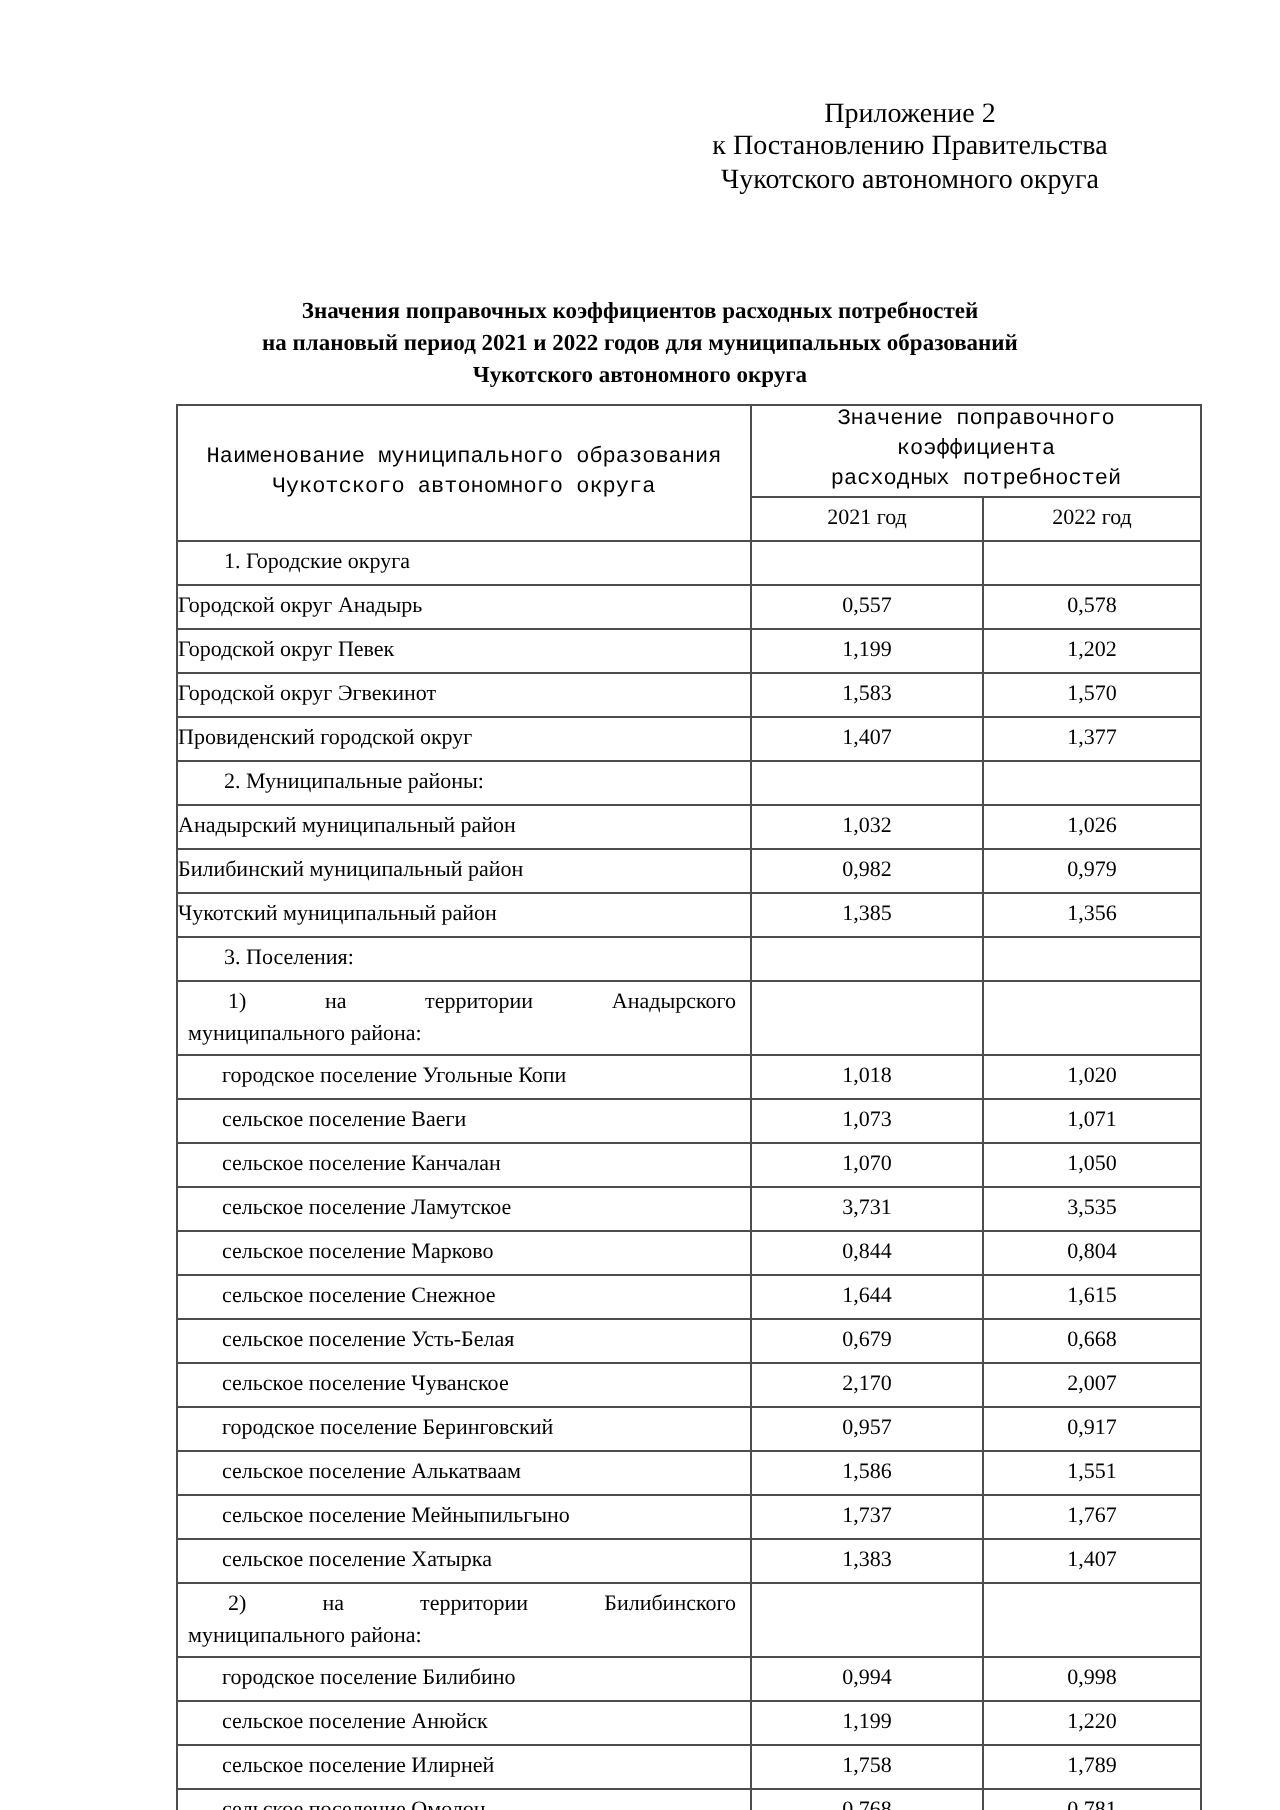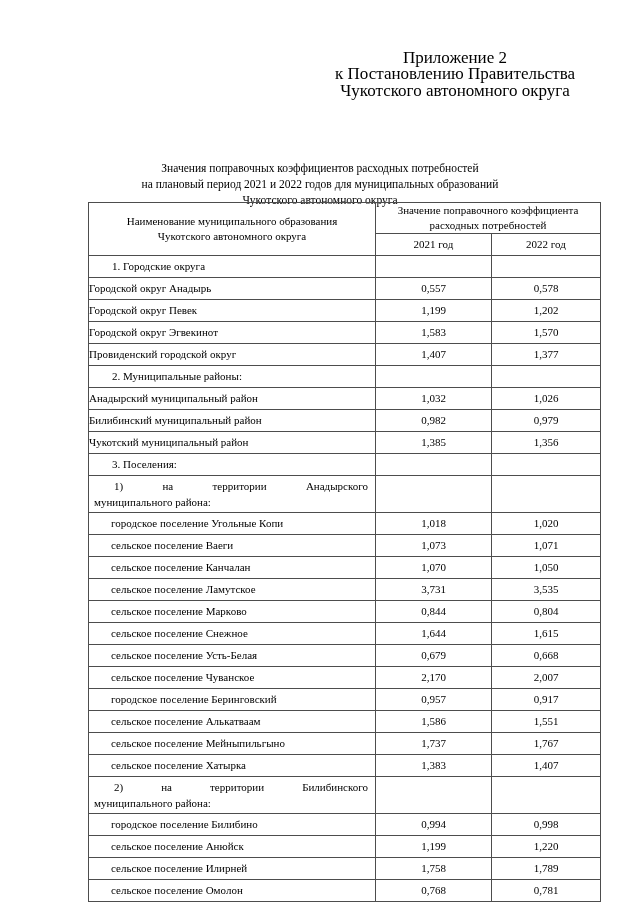--- a/index.html
+++ b/index.html
@@ -24,34 +24,34 @@
     overflow: hidden;
   }
 
   
   .doc-header {
     position: absolute;
     top: 50px;
     right: 40px;
     width: 290px;
     text-align: center;
-    font-size: 17px;
+    font-size: 14px;
     line-height: 16.3px;
   }
   .doc-header div { white-space: nowrap; }
 
   
   .doc-title {
     position: absolute;
-    top: 160px;
+    top: 148px;
     left: 70px;
     width: 500px;
     text-align: center;
     font-size: 11.5px;
-    font-weight: normal;
+    font-weight: bold;
     line-height: 16px;
   }
 
   
   .table-wrap {
     position: absolute;
     top: 202px;
     left: 88px;
     width: 512px;
   }
@@ -69,20 +69,21 @@
   }
   col.c-name  { width: 287px; }
   col.c-y1    { width: 116px; }
   col.c-y2    { width: 109px; }
 
   th.hd {
     text-align: center;
     line-height: 15px;
     padding: 4px 6px;
     font-size: 11px;
+    font-family: Liberation Mono, monospace;
   }
   th.hd-year {
     text-align: center;
     height: 21px;
     line-height: 21px;
     padding: 0;
     font-size: 11px;
     font-family: Liberation Serif, serif;
   }
 

